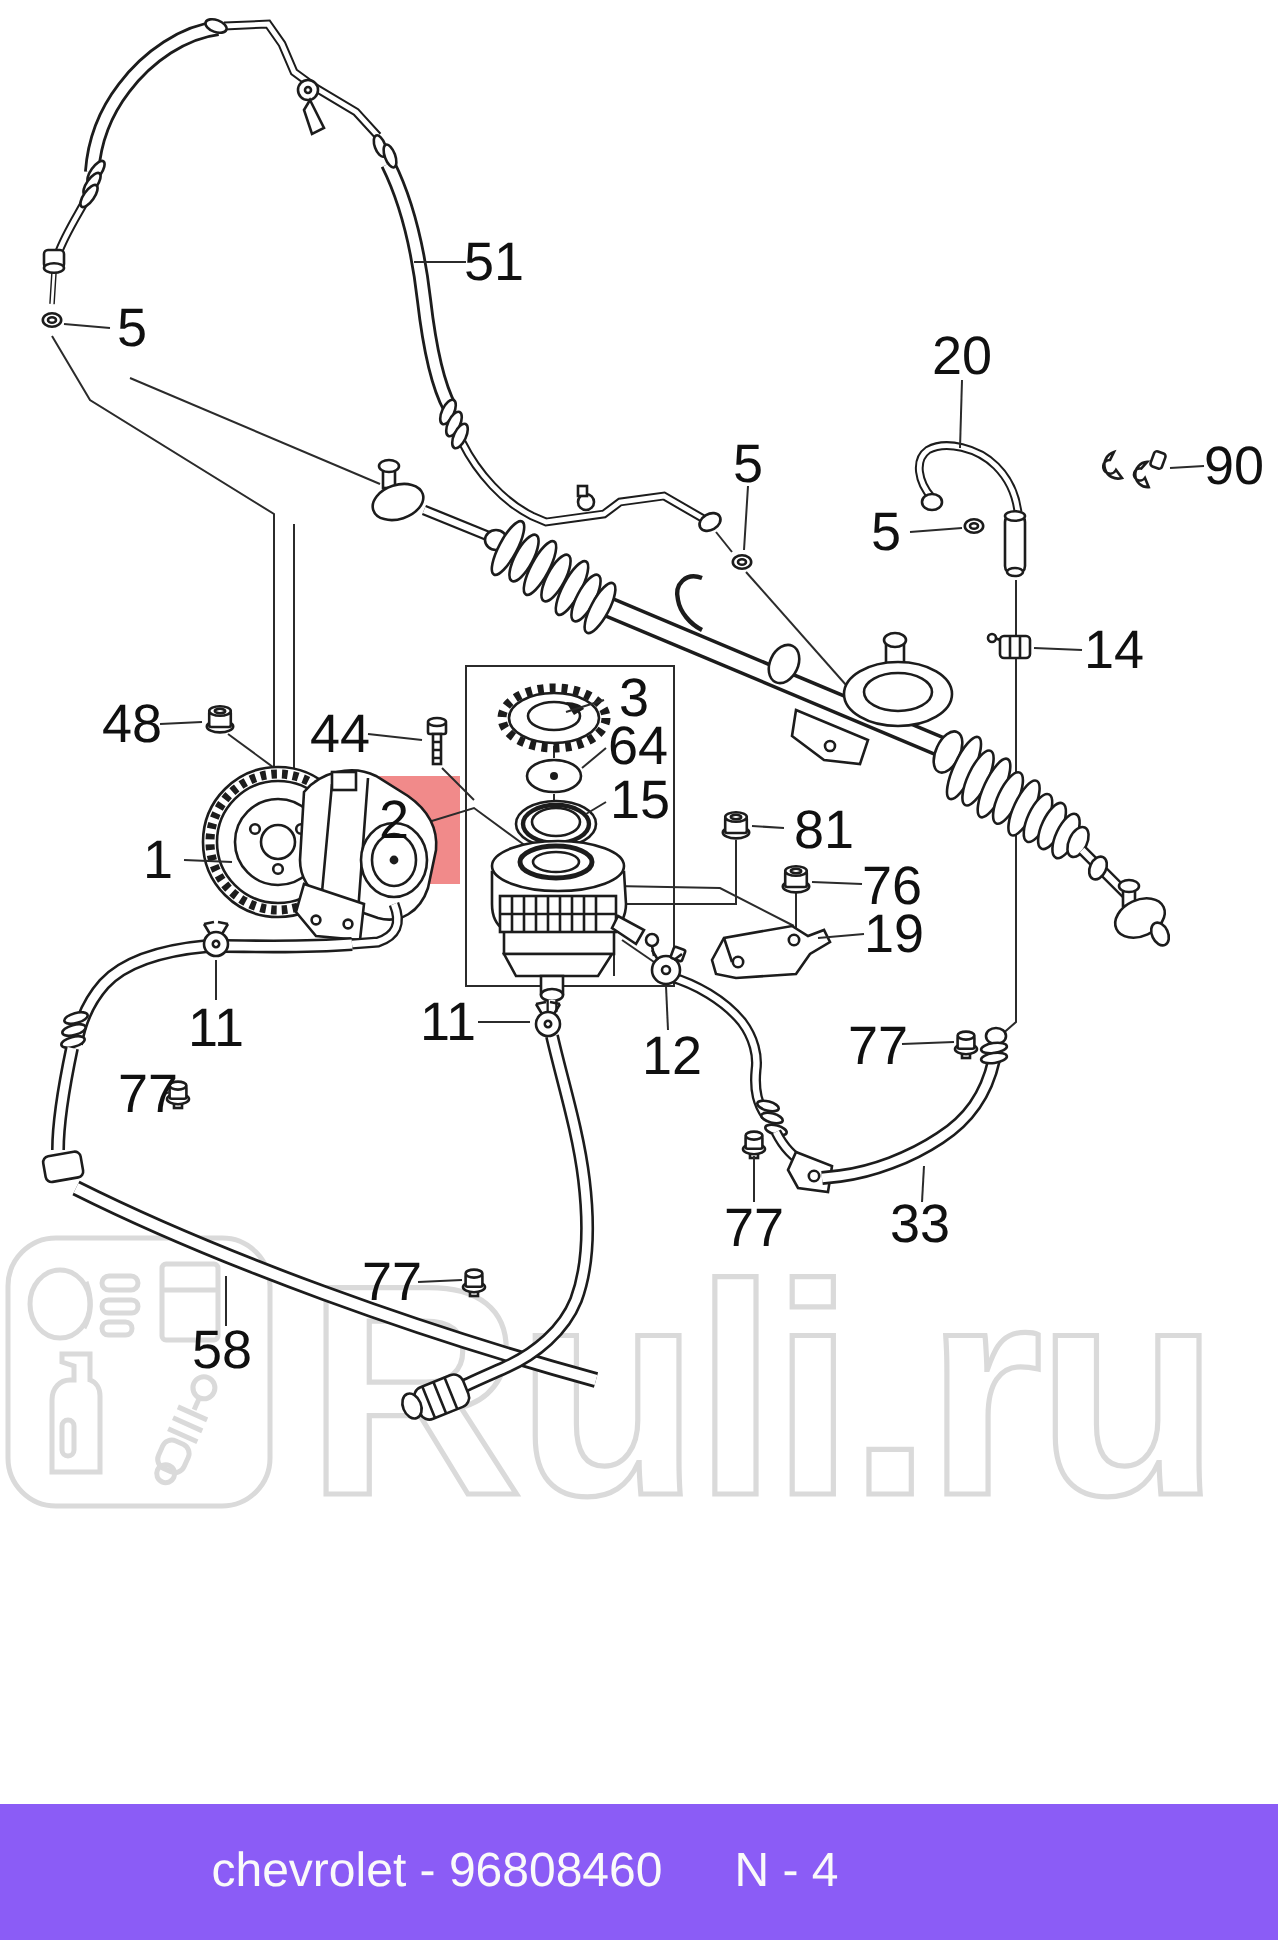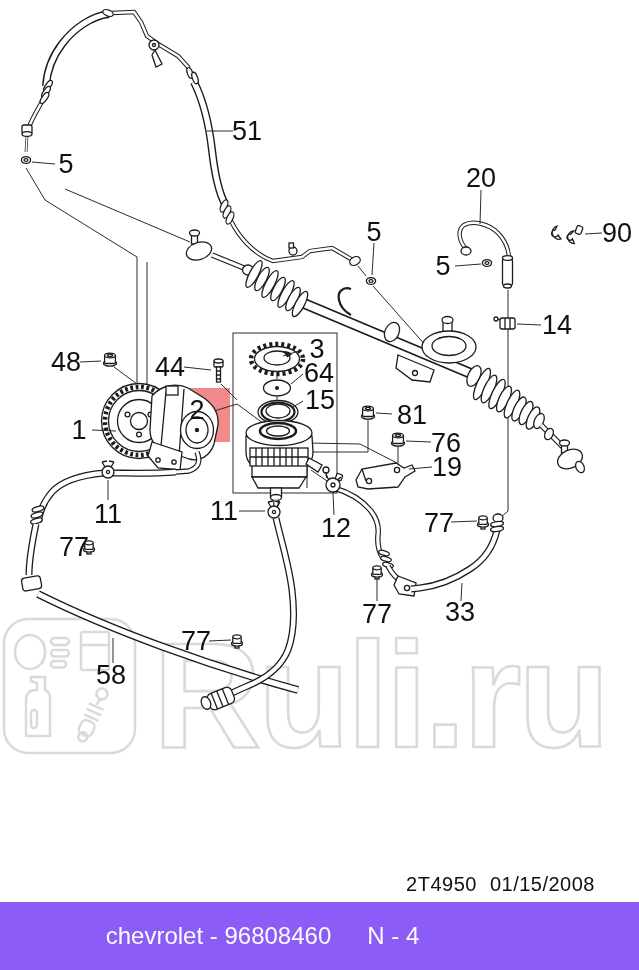--- a/index.html
+++ b/index.html
@@ -390,24 +390,20 @@
     <text class="lbl" x="336" y="537">12</text>
     <text class="lbl" x="74" y="556">77</text>
     <text class="lbl" x="439" y="532">77</text>
     <text class="lbl" x="377" y="623">77</text>
     <text class="lbl" x="196" y="650">77</text>
     <text class="lbl" x="460" y="621">33</text>
     <text class="lbl" x="111" y="684">58</text>
   </g>
 </svg>
 
-<div class="doc-meta">
-  <span>2T4950</span>
-  <span>01/15/2008</span>
-</div>
 
 <div class="footer">
   <div class="footer-inner">
     <span>chevrolet - 96808460</span>
     <span>N - 4</span>
   </div>
 </div>
 
 </div>
 

